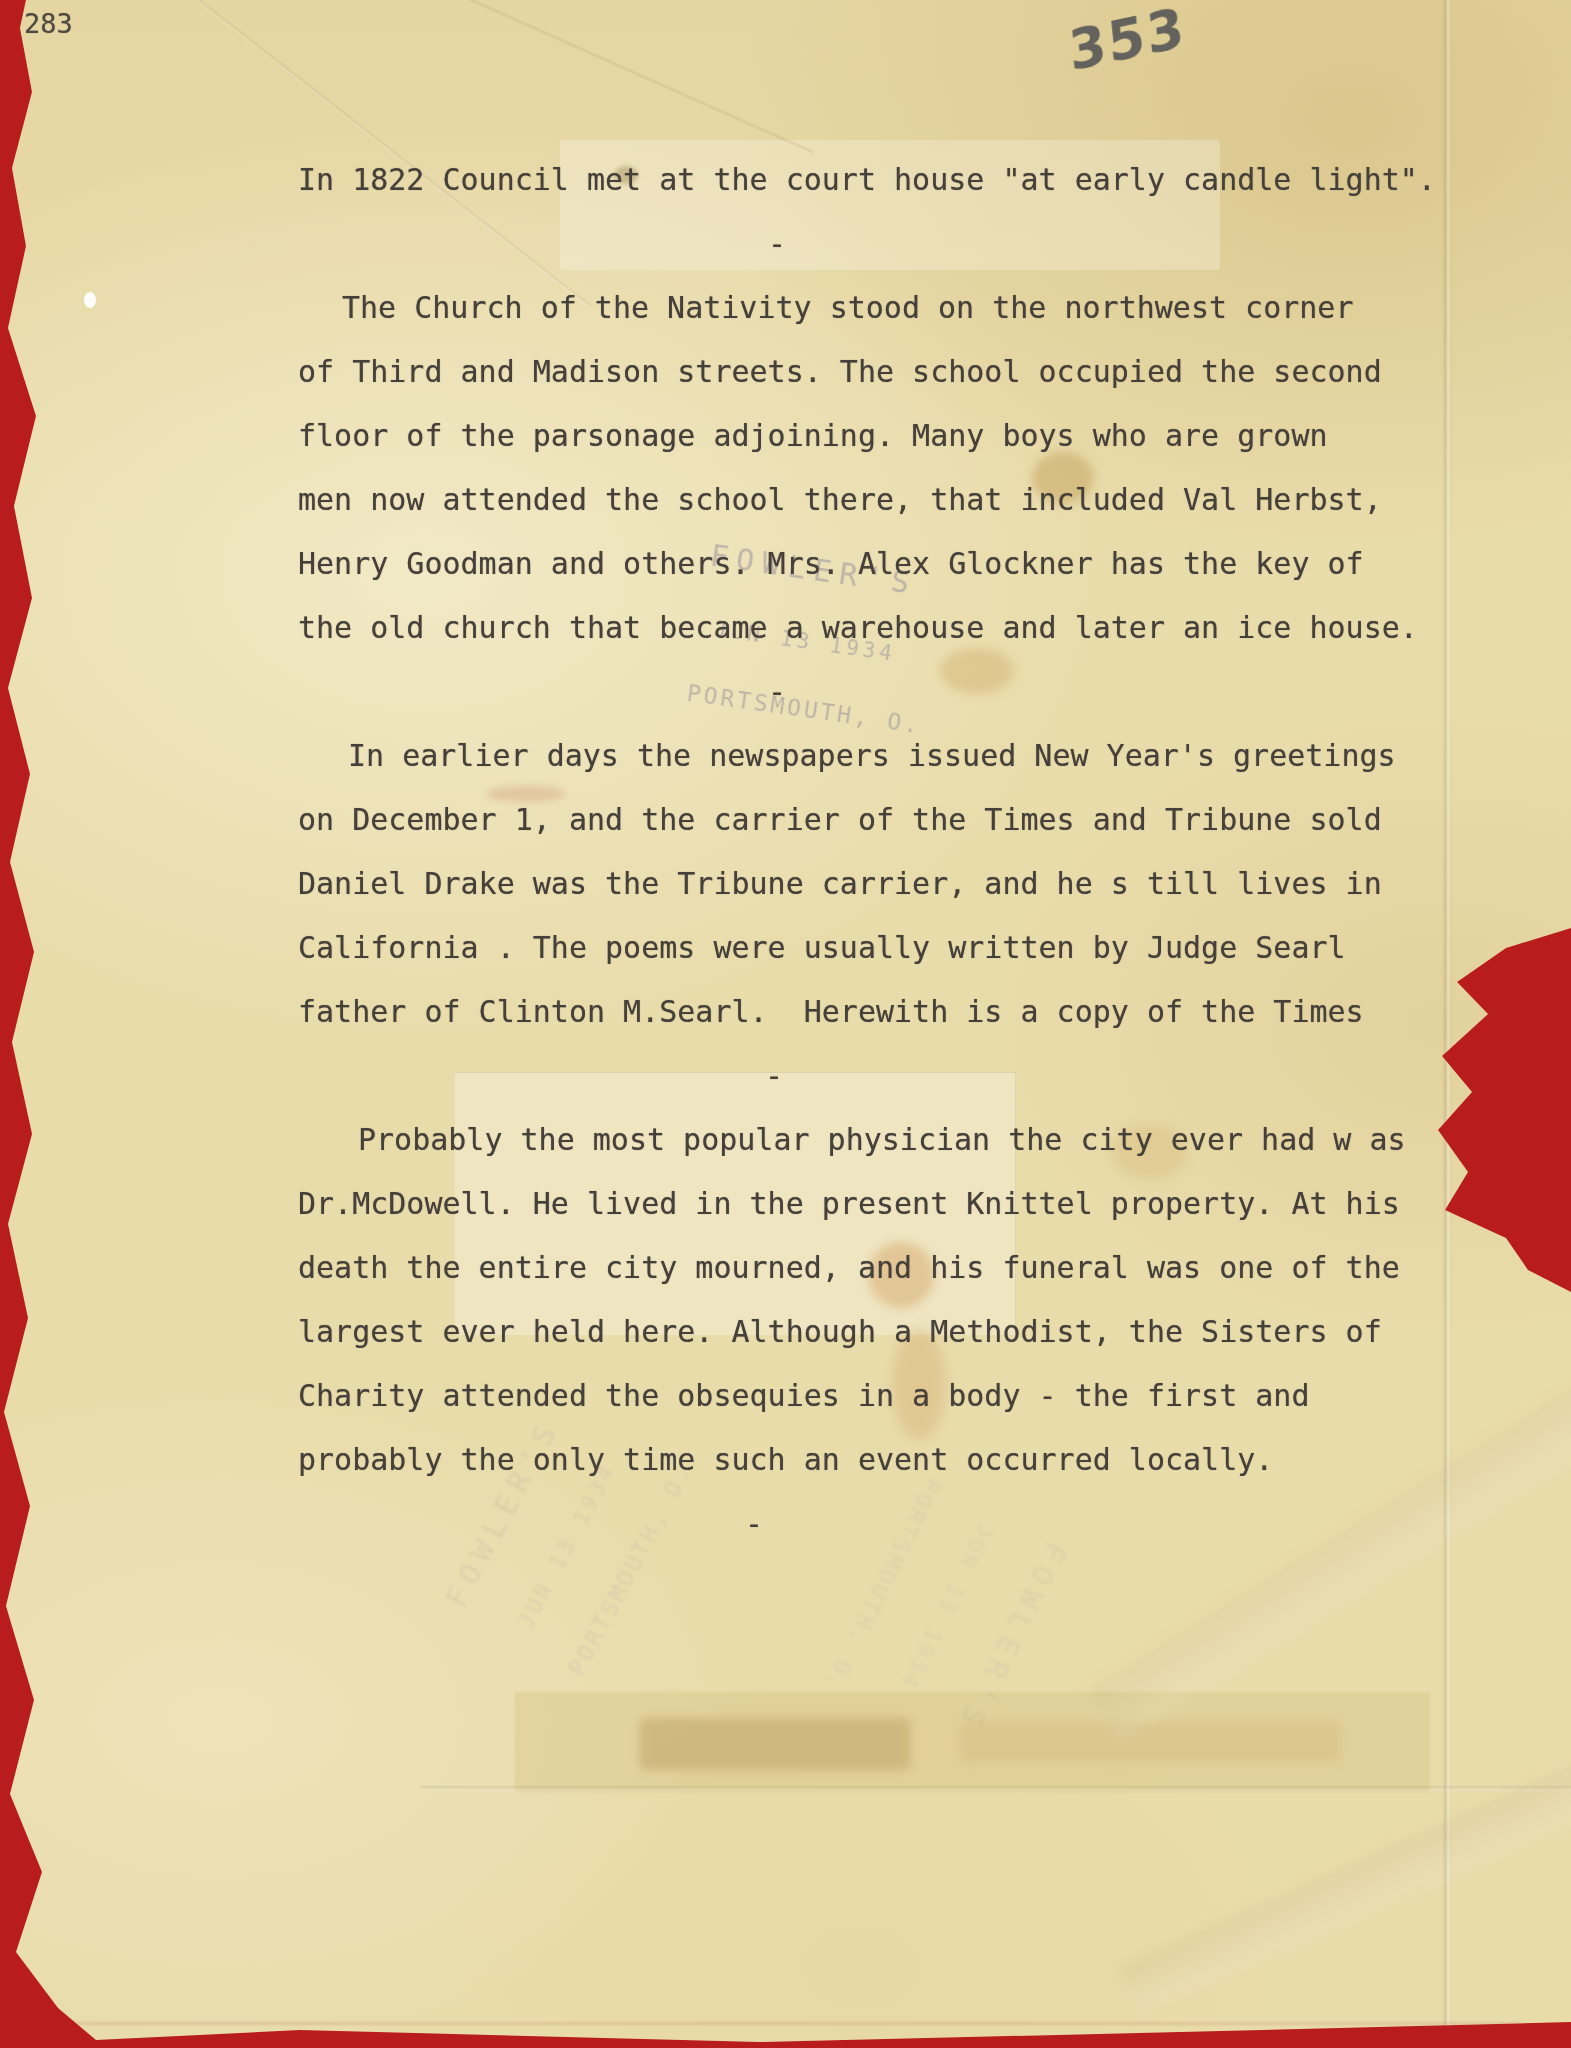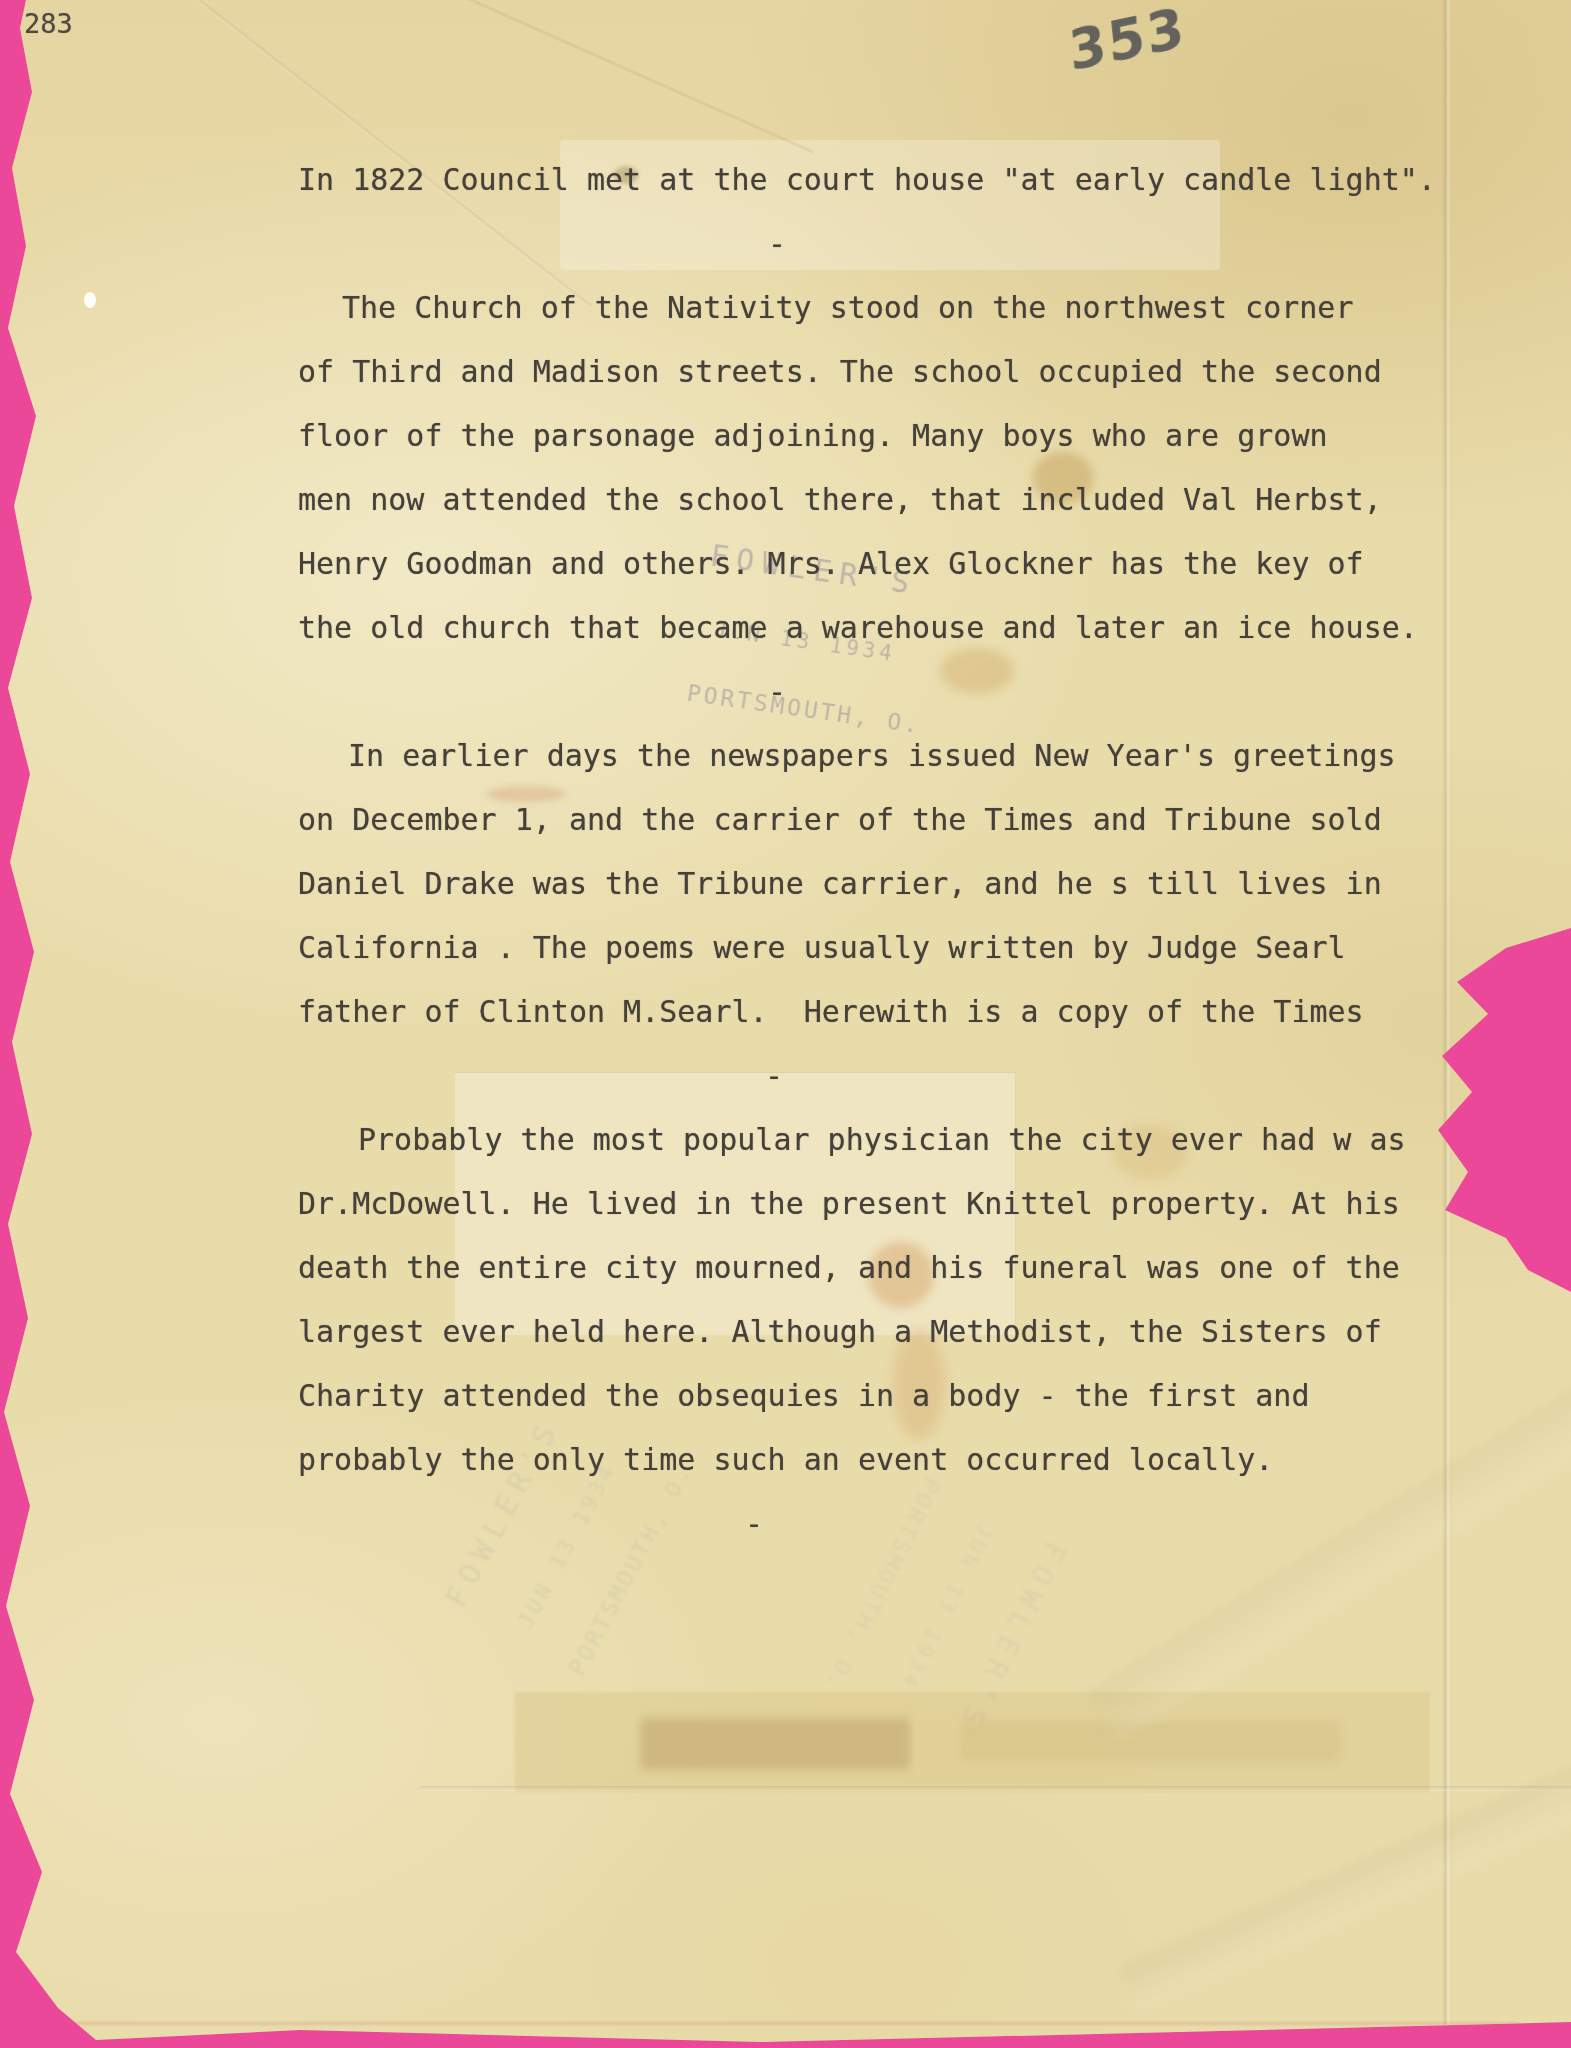--- a/index.html
+++ b/index.html
@@ -1,18 +1,18 @@
 <!DOCTYPE html>
 <html><head>
 <meta charset="utf-8">
 <style>
   html,body{margin:0;padding:0;background:#ffffff;}
   body{width:1571px;height:2048px;position:relative;overflow:hidden;
        font-family:"DejaVu Sans Mono","Liberation Mono",monospace;}
-  .scan{position:absolute;inset:0;background:#ec4899;}
+  .scan{position:absolute;inset:0;background:#b91c1c;}
 
   
   .paper{
     position:absolute;inset:0;
     background-color:#e9dcab;
     background-image:
       radial-gradient(1100px 750px at 27% 28%, rgba(250,246,224,.50), transparent 62%),
       radial-gradient(950px 650px at 86% 6%,  rgba(203,178,112,.42), transparent 65%),
       radial-gradient(750px 520px at 92% 50%, rgba(208,183,118,.28), transparent 60%),
       radial-gradient(850px 560px at 14% 84%, rgba(246,239,212,.34), transparent 60%),

